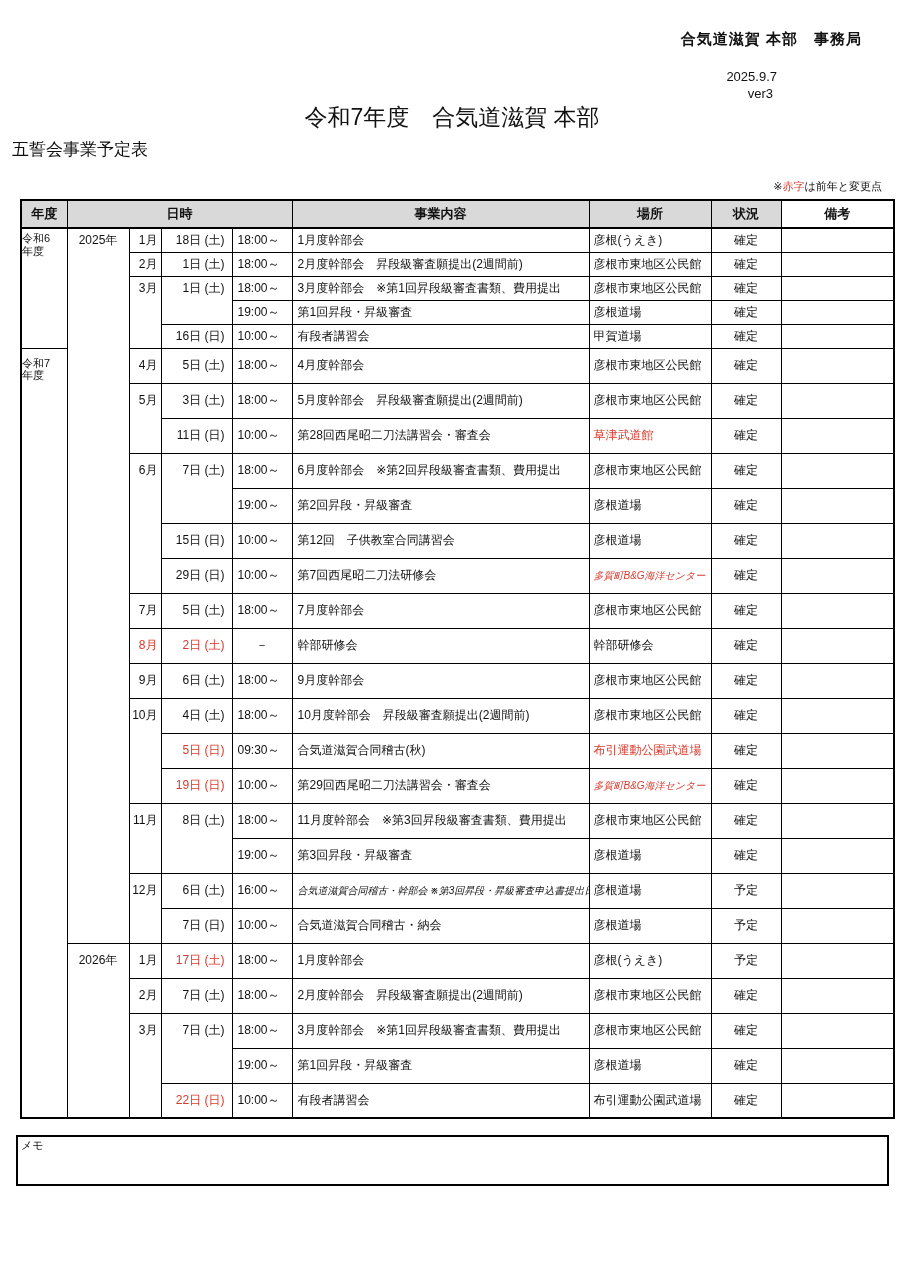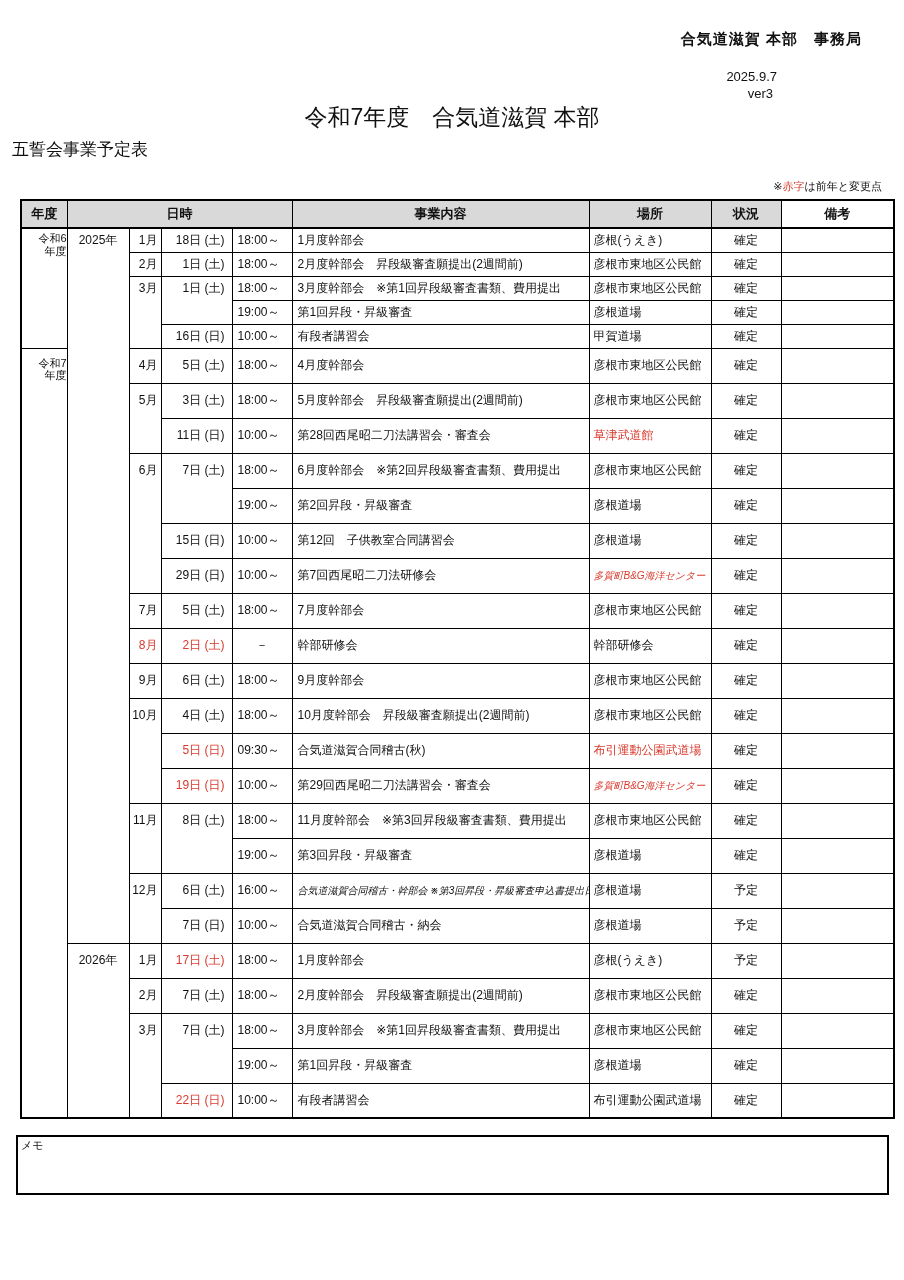--- a/index.html
+++ b/index.html
@@ -20,36 +20,36 @@
   table.schedule { position: absolute; top: 199px; left: 20px; width: 873px;
     border-collapse: collapse; table-layout: fixed; border: 2px solid #000; }
   .schedule th, .schedule td { border: 1px solid #000; font-size: 12px; overflow: hidden; white-space: nowrap; }
   .schedule thead tr { height: 28px; }
   .schedule thead th { background: #d9d9d9; font-size: 13px; font-weight: bold; text-align: center; border-bottom: 2px solid #000; }
   .schedule thead th.note-h { background: #ffffff; margin-top: 43px; }
   .schedule tbody tr { height: 35px; }
   .schedule tbody tr.short { height: 24px; }
   .schedule td { vertical-align: middle; }
 
-  td.c-nendo { vertical-align: top; text-align: right; font-size: 11px; line-height: 1.15; padding-top: 2px; white-space: pre-line; }
+  td.c-nendo { vertical-align: top; text-align: left; font-size: 11px; line-height: 1.15; padding-top: 2px; white-space: pre-line; }
   td.c-year  { text-align: center; }
   td.c-month { text-align: right; padding-right: 3px; margin-left: 24px; }
   td.c-day   { text-align: right; padding-right: 7px; }
   td.c-time  { text-align: left; padding-left: 5px; }
   td.c-event { text-align: left; padding-left: 5px; }
   td.c-place { text-align: left; padding-left: 4px; }
   td.c-status{ text-align: center; }
   td.c-note  { }
   td.vtop { vertical-align: top; padding-top: 8px; }
   tr.short td.vtop { padding-top: 3px; }
   td.center { text-align: center; padding-left: 0; }
   td.small { font-size: 10px; font-style: italic; }
   td.red, span.red { }
 
-  .memo-box { position: absolute; top: 1135px; left: 16px; width: 873px; height: 60px;
+  .memo-box { position: absolute; top: 1135px; left: 16px; width: 873px; height: 51px;
     border: 2px solid #000; background: #fff; }
   .memo-label { font-size: 11px; padding: 1px 0 0 3px; }
 </style>
 </head>
 <body>
 
 <div class="page">
 
   <div class="org-header">合気道滋賀 本部　事務局</div>
   <div class="doc-date">2025.9.7</div>

